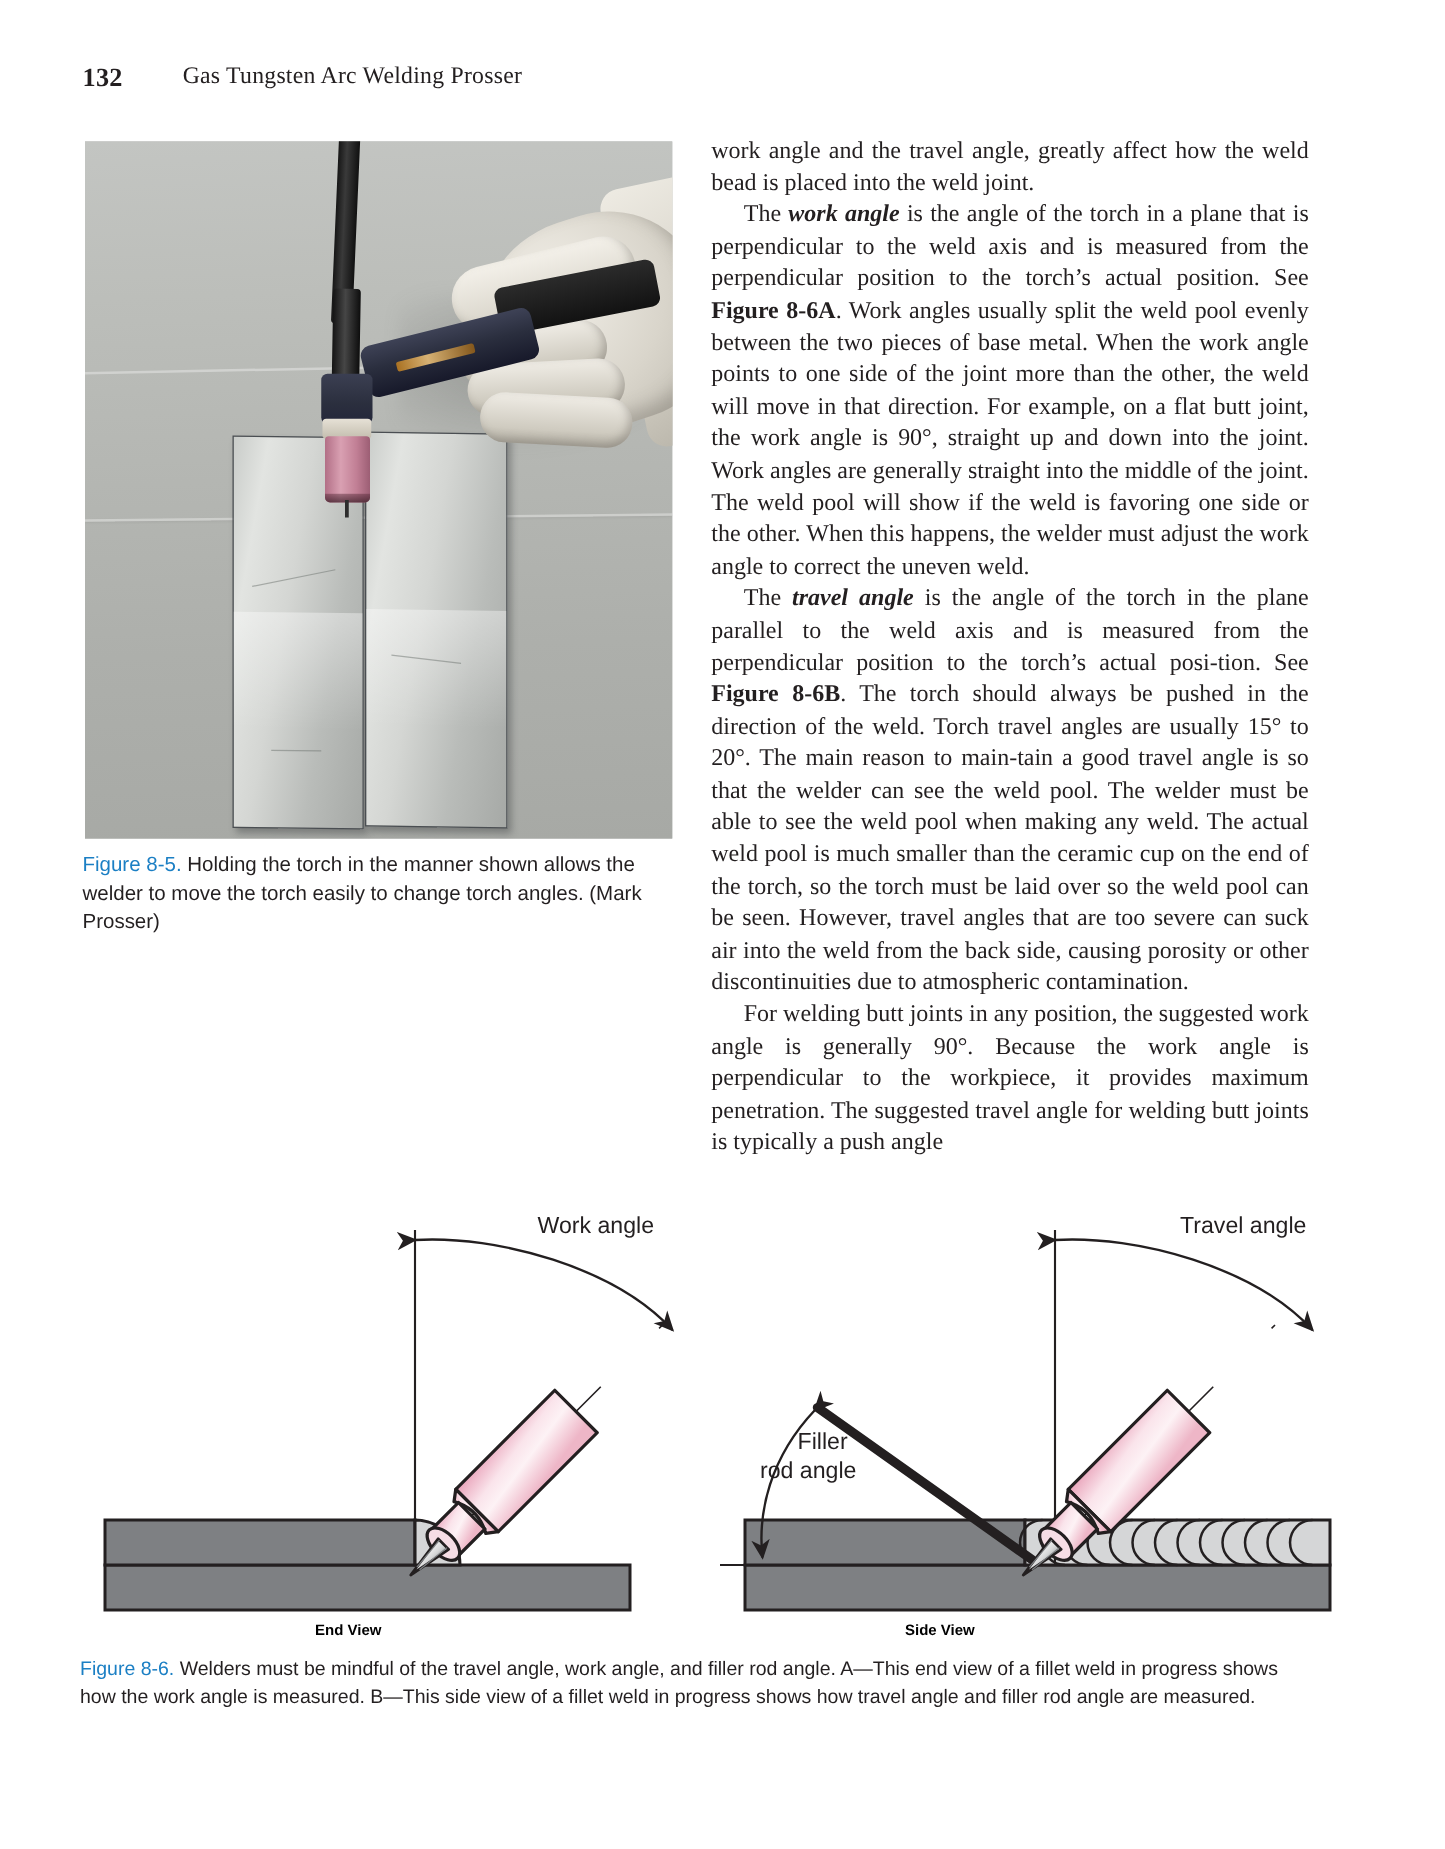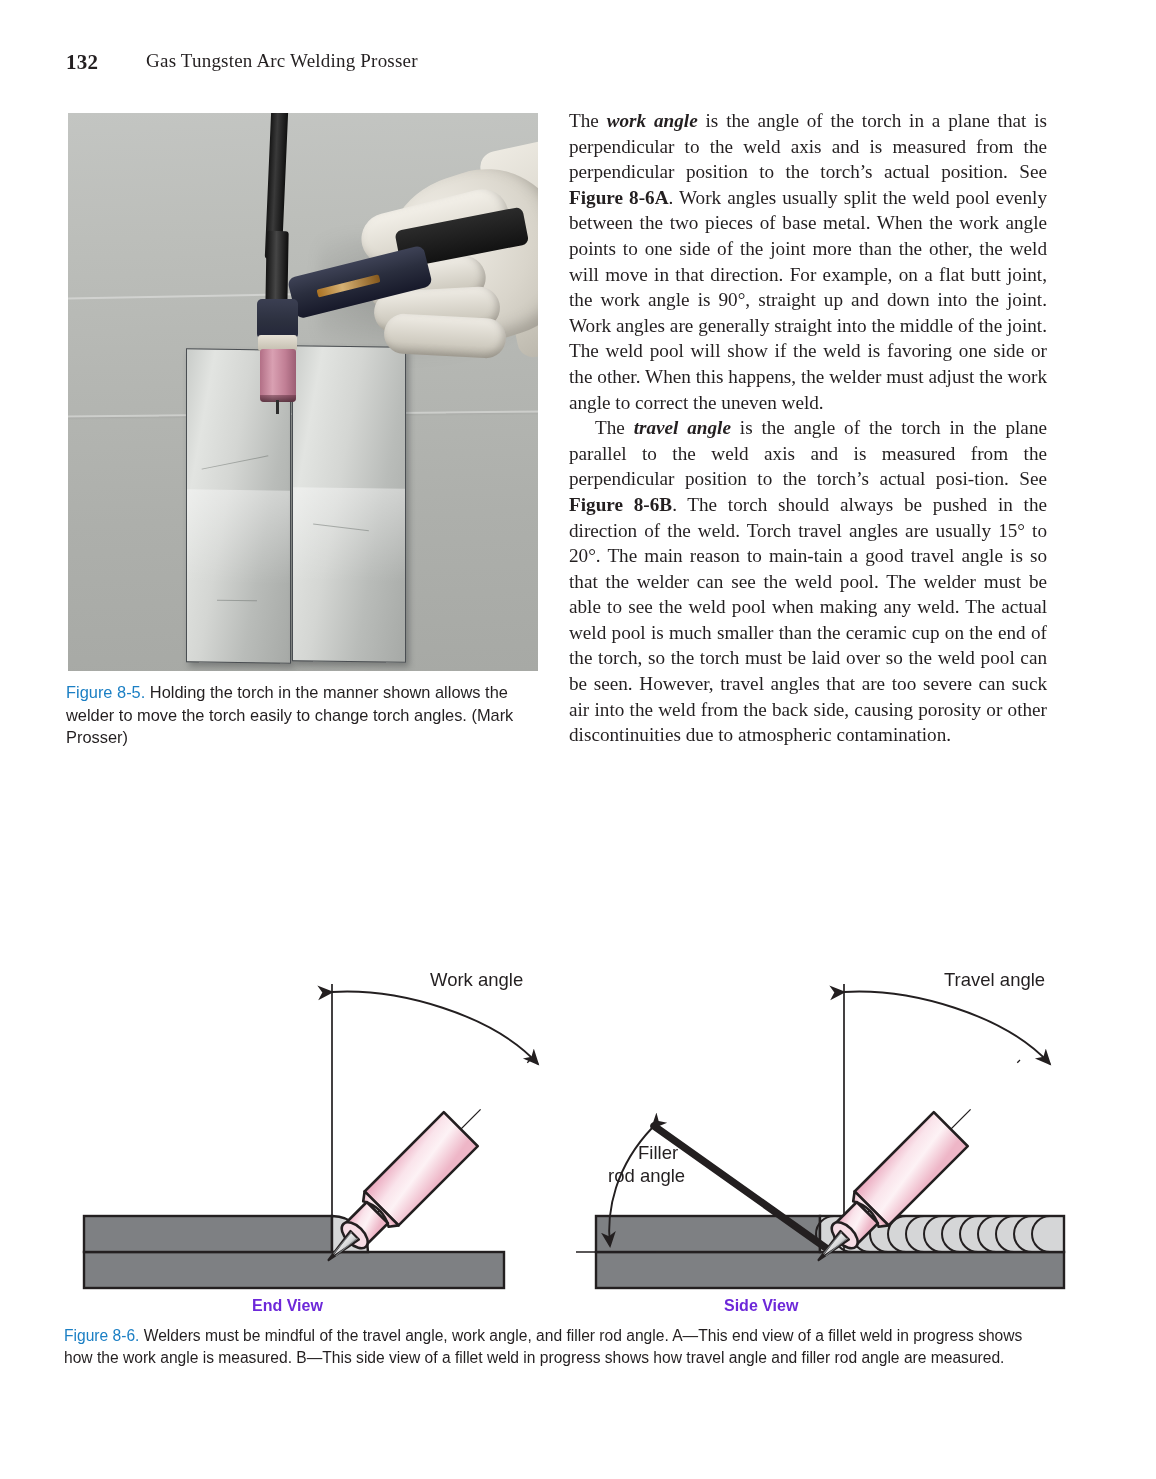--- a/index.html
+++ b/index.html
@@ -260,22 +260,22 @@
     font-family: "Liberation Sans", sans-serif;
     font-size: 15.6px;
     line-height: 21.5px;
     color: #231f20;
   }
 
   .viewlabel {
     position: absolute;
     font-family: "Liberation Sans", sans-serif;
     font-weight: bold;
-    font-size: 16px;
-    color: #6d28d9;
+    font-size: 12px;
+    color: #000000;
   }
   .viewlabel.end  { left: 252px; top: 1297px; }
   .viewlabel.side { left: 724px; top: 1297px; }
 </style>
 </head>
 <body>
 
 <div class="runhead">
   <span class="folio">132</span>
   <span class="bookname">Gas Tungsten Arc Welding Prosser</span>
@@ -321,25 +321,27 @@
 </div>
 
 <div class="cap-85">
   <span class="figlabel">Figure 8-5.</span><span> Holding the torch in the manner shown allows the welder to move the torch easily to change torch angles. (Mark Prosser)</span>
 </div>
 
 <div class="col-left" style="top:775px;">
 </div>
 
 <div class="col-right">
+  <p class="body-text noindent">work angle and the travel angle, greatly affect how the weld bead is placed into the weld joint.</p>
 
   <p class="body-text"><span>The </span><span class="bi">work angle</span><span> is the angle of the torch in a plane that is perpendicular to the weld axis and is measured from the perpendicular position to the torch’s actual position. See </span><span class="bd">Figure 8-6A</span><span>. Work angles usually split the weld pool evenly between the two pieces of base metal. When the work angle points to one side of the joint more than the other, the weld will move in that direction. For example, on a flat butt joint, the work angle is 90°, straight up and down into the joint. Work angles are generally straight into the middle of the joint. The weld pool will show if the weld is favoring one side or the other. When this happens, the welder must adjust the work angle to correct the uneven weld.</span></p>
 
   <p class="body-text"><span>The </span><span class="bi">travel angle</span><span> is the angle of the torch in the plane parallel to the weld axis and is measured from the perpendicular position to the torch’s actual posi-tion. See </span><span class="bd">Figure 8-6B</span><span>. The torch should always be pushed in the direction of the weld. Torch travel angles are usually 15° to 20°. The main reason to main-tain a good travel angle is so that the welder can see the weld pool. The welder must be able to see the weld pool when making any weld. The actual weld pool is much smaller than the ceramic cup on the end of the torch, so the torch must be laid over so the weld pool can be seen. However, travel angles that are too severe can suck air into the weld from the back side, causing porosity or other discontinuities due to atmospheric contamination.</span></p>
 
+  <p class="body-text">For welding butt joints in any position, the suggested work angle is generally 90°. Because the work angle is perpendicular to the workpiece, it provides maximum penetration. The suggested travel angle for welding butt joints is typically a push angle</p>
 </div>
 
 <div class="fig86">
   <svg width="1040" height="360" viewBox="0 0 1040 360" xmlns="http://www.w3.org/2000/svg">
     <defs>
       <linearGradient id="torchGrad" x1="0" y1="0" x2="0.35" y2="1">
         <stop offset="0%" stop-color="#e9a3ba"></stop>
         <stop offset="38%" stop-color="#fae4eb"></stop>
         <stop offset="60%" stop-color="#fdf2f5"></stop>
         <stop offset="100%" stop-color="#eeb6c7"></stop>

